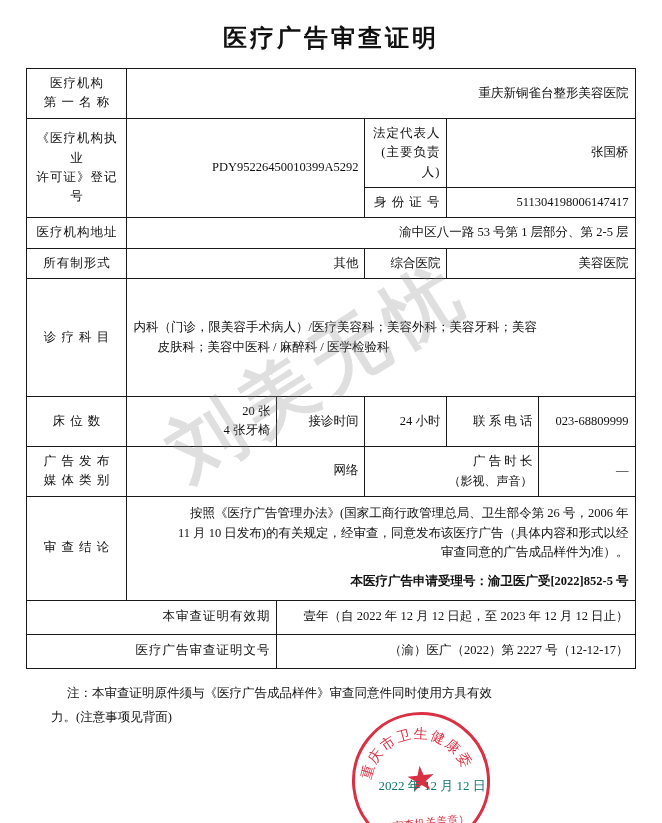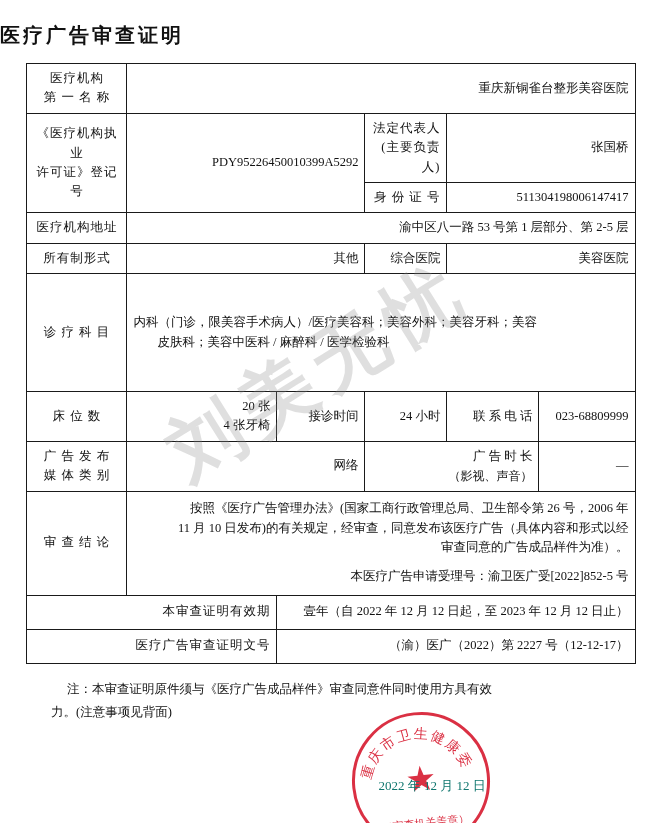--- a/index.html
+++ b/index.html
@@ -15,22 +15,22 @@
     position: relative;
     overflow: hidden;
   }
   .page {
     position: relative;
     width: 662px;
     height: 823px;
     box-sizing: border-box;
   }
   .doc-title {
-    text-align: left;
-    font-size: 20px;
+    text-align: center;
+    font-size: 24px;
     font-weight: bold;
     letter-spacing: 3px;
     margin: 22px 0 14px 0;
     font-family: "Liberation Sans", "DejaVu Sans", sans-serif;
   }
   table.cert {
     position: relative;
     margin: 8px auto;
     width: 608px;
     border-collapse: collapse;
@@ -65,30 +65,30 @@
   }
   .scope .l2 { display: block; padding-left: 24px; }
   .concl {
     text-align: right;
     line-height: 1.9;
     padding: 8px 10px 8px 14px;
     font-size: 12.5px;
   }
   .concl p { margin: 0; }
   .concl .indent { text-indent: 24px; }
-  .concl .gap { margin-top: 10px; }
+  .concl .gap { margin-top: 10px; font-weight: bold; }
   .note {
     width: 608px;
     margin: 14px auto 0 auto;
     font-size: 12.5px;
     line-height: 1.9;
     position: relative;
     z-index: 2;
   }
-  .note .n1 { text-indent: 40px; }
+  .note .n1 { text-indent: 40px; font-family: Liberation Mono, monospace; }
   .note .n2 { text-indent: 24px; }
 
   
   .watermark {
     position: absolute;
     left: 150px;
     top: 300px;
     font-size: 74px;
     color: rgba(140,140,140,0.28);
     font-family: "Liberation Serif", "DejaVu Serif", serif;

